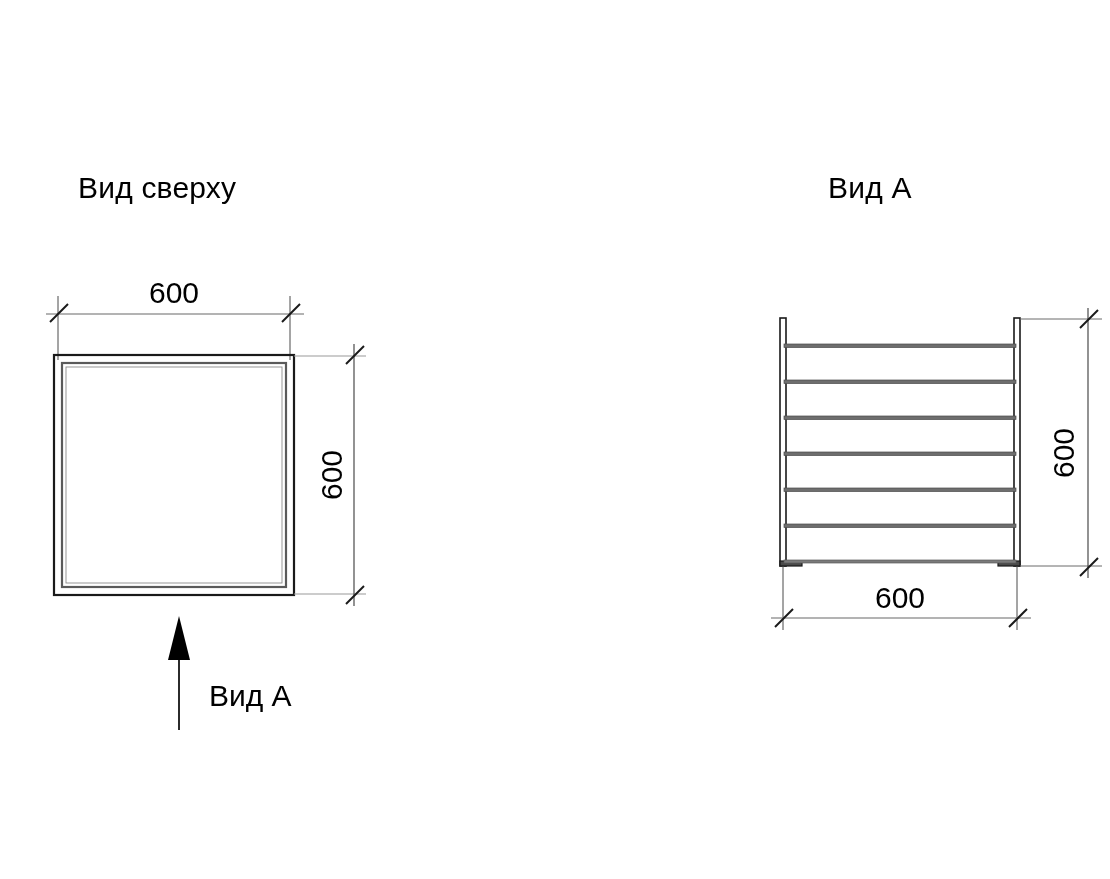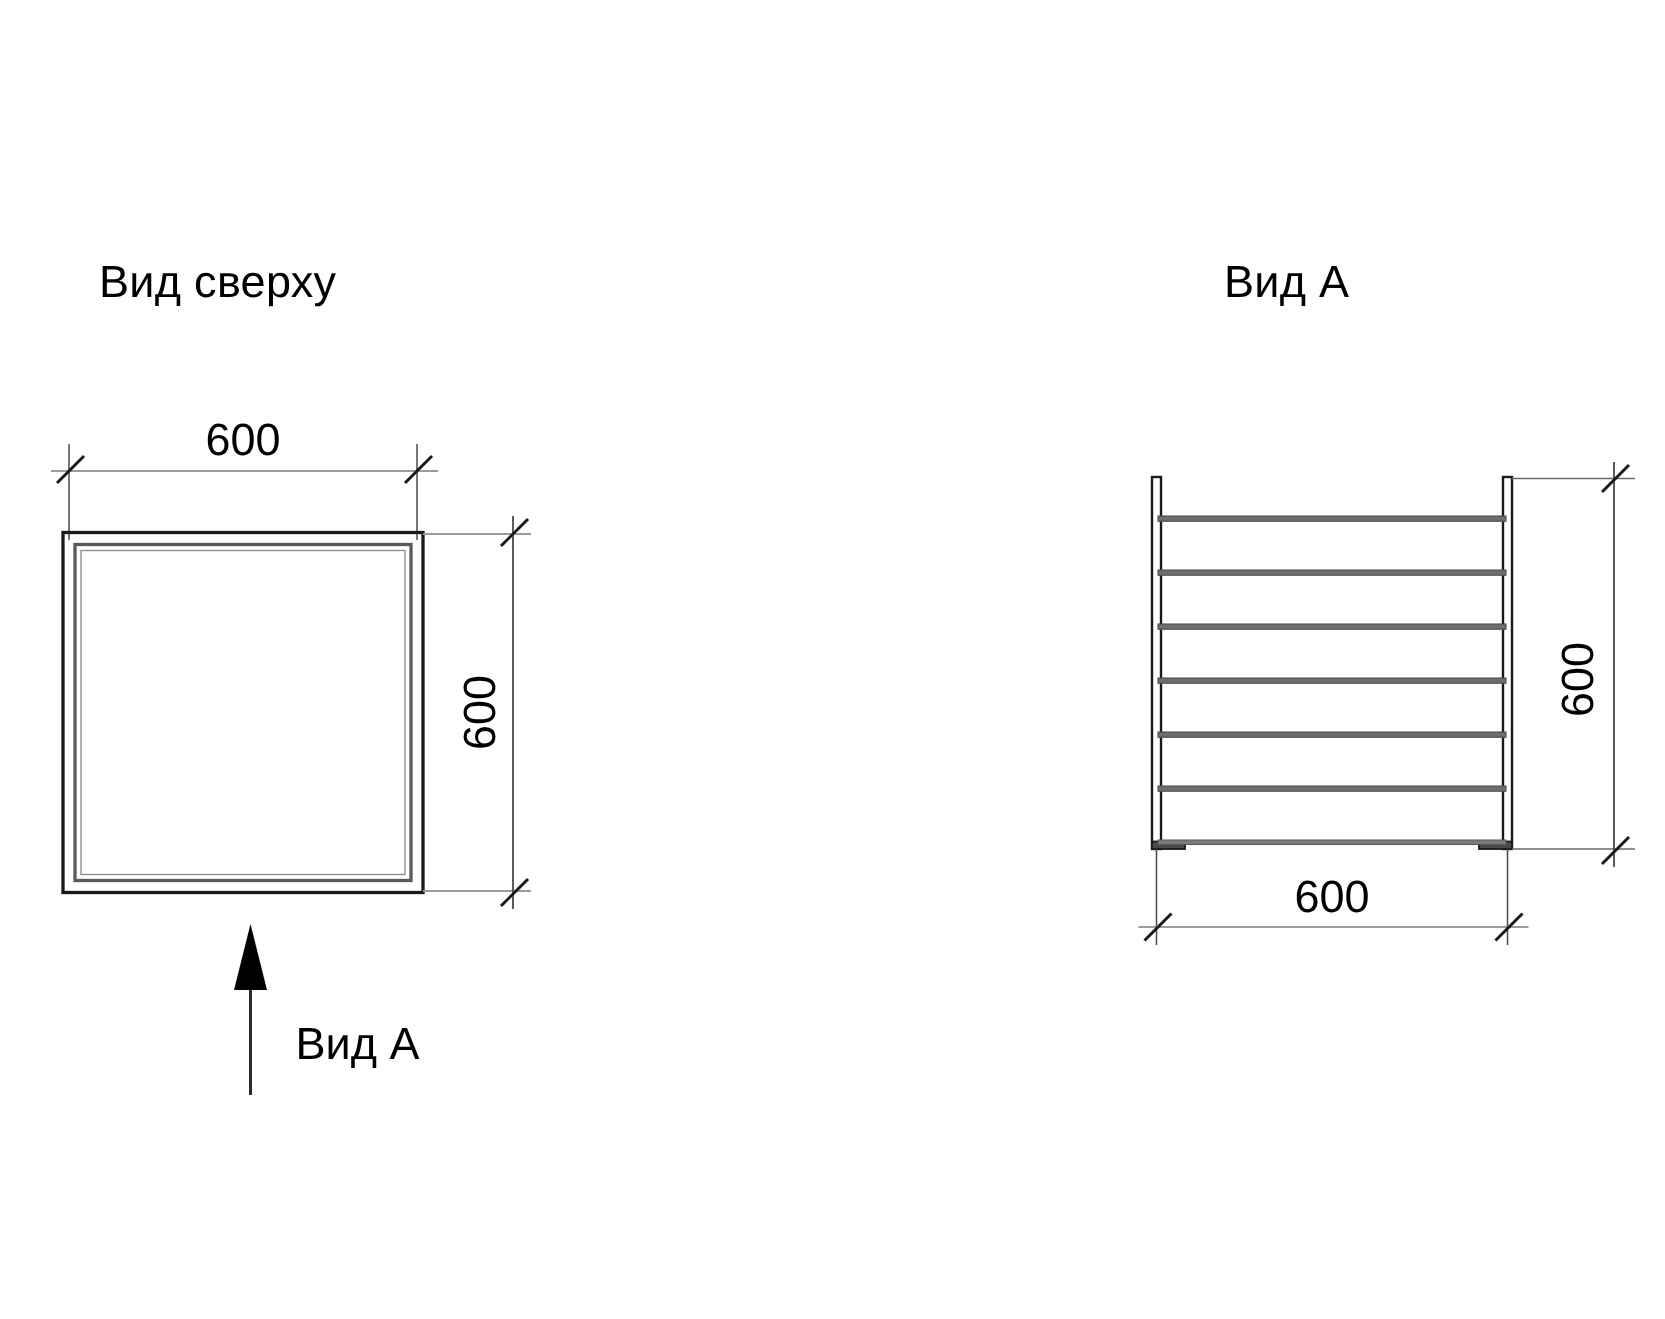--- a/index.html
+++ b/index.html
@@ -11,21 +11,21 @@
   body {
     width: 1110px;
     height: 879px;
     position: relative;
     overflow: hidden;
     font-family: "Liberation Sans", sans-serif;
     color: #000000;
   }
   #drawing-root {
     position: absolute;
-    left: 4px;
+    left: 16px;
     top: 0;
     width: 1016px;
     height: 879px;
   }
   svg.sheet {
     display: block;
     width: 1110px;
     height: 879px;
     background: #ffffff;
   }

